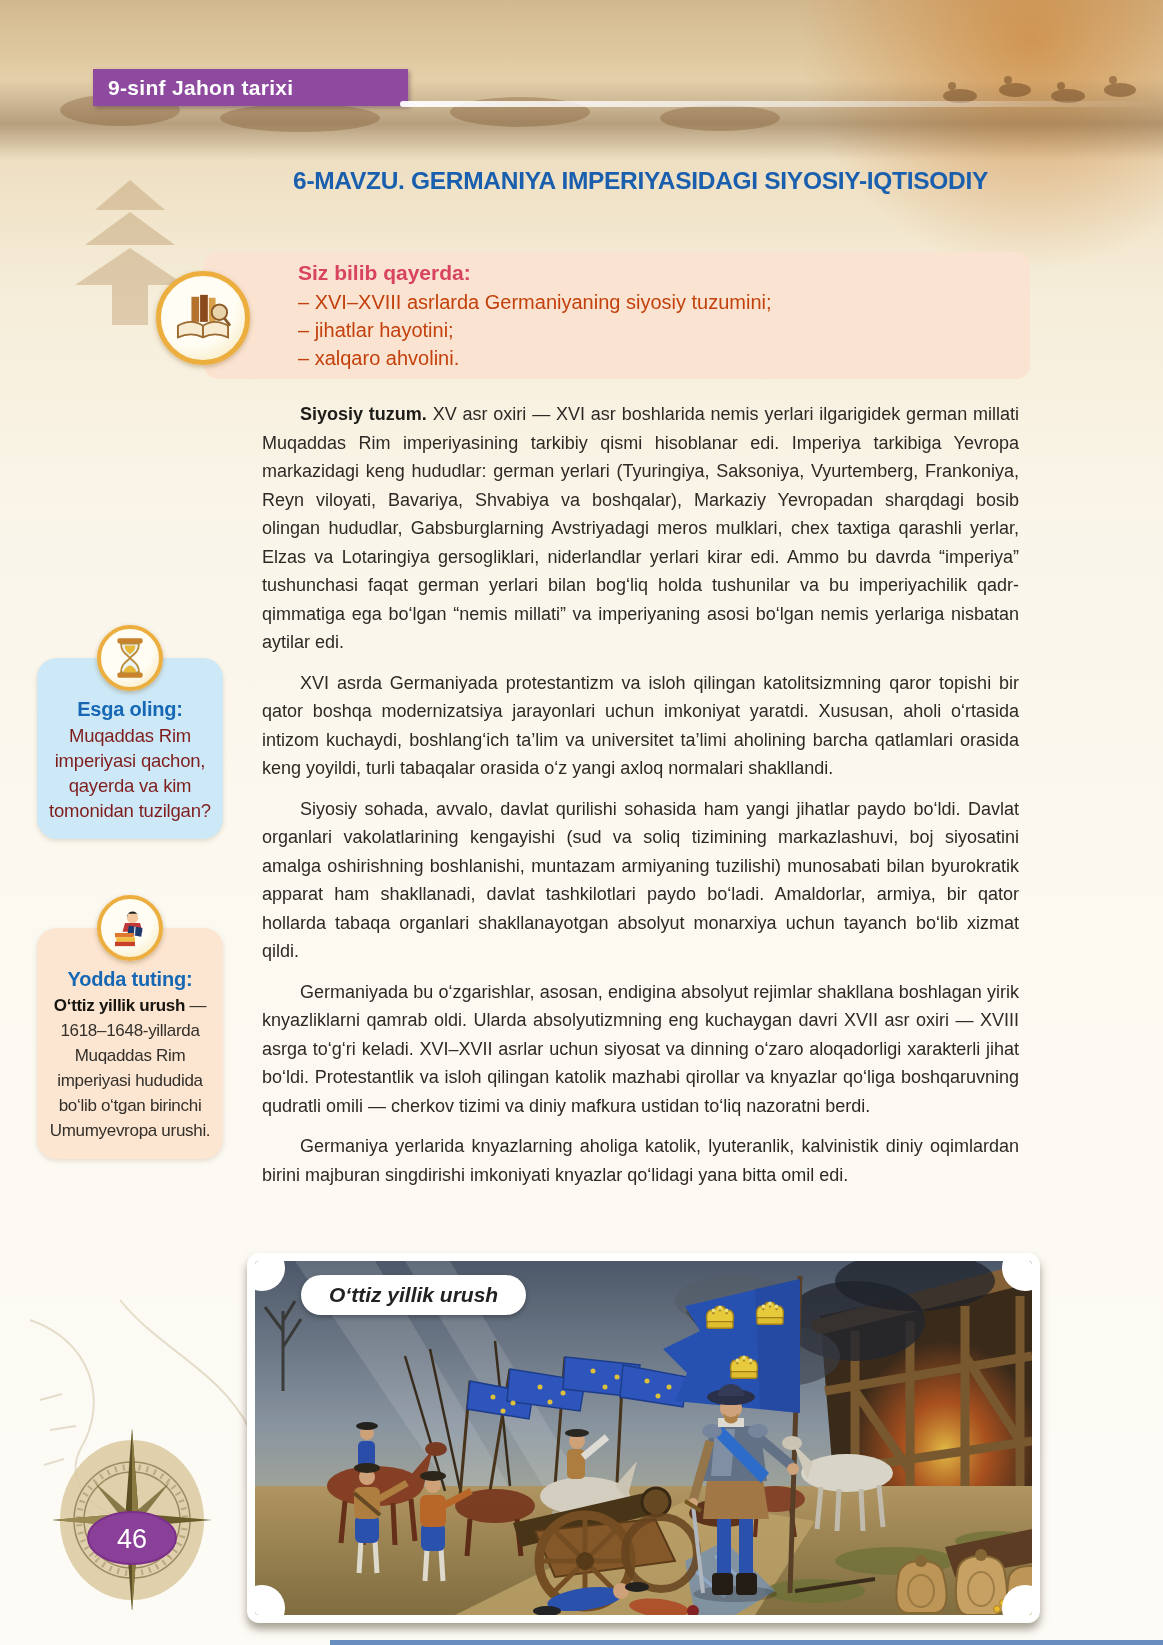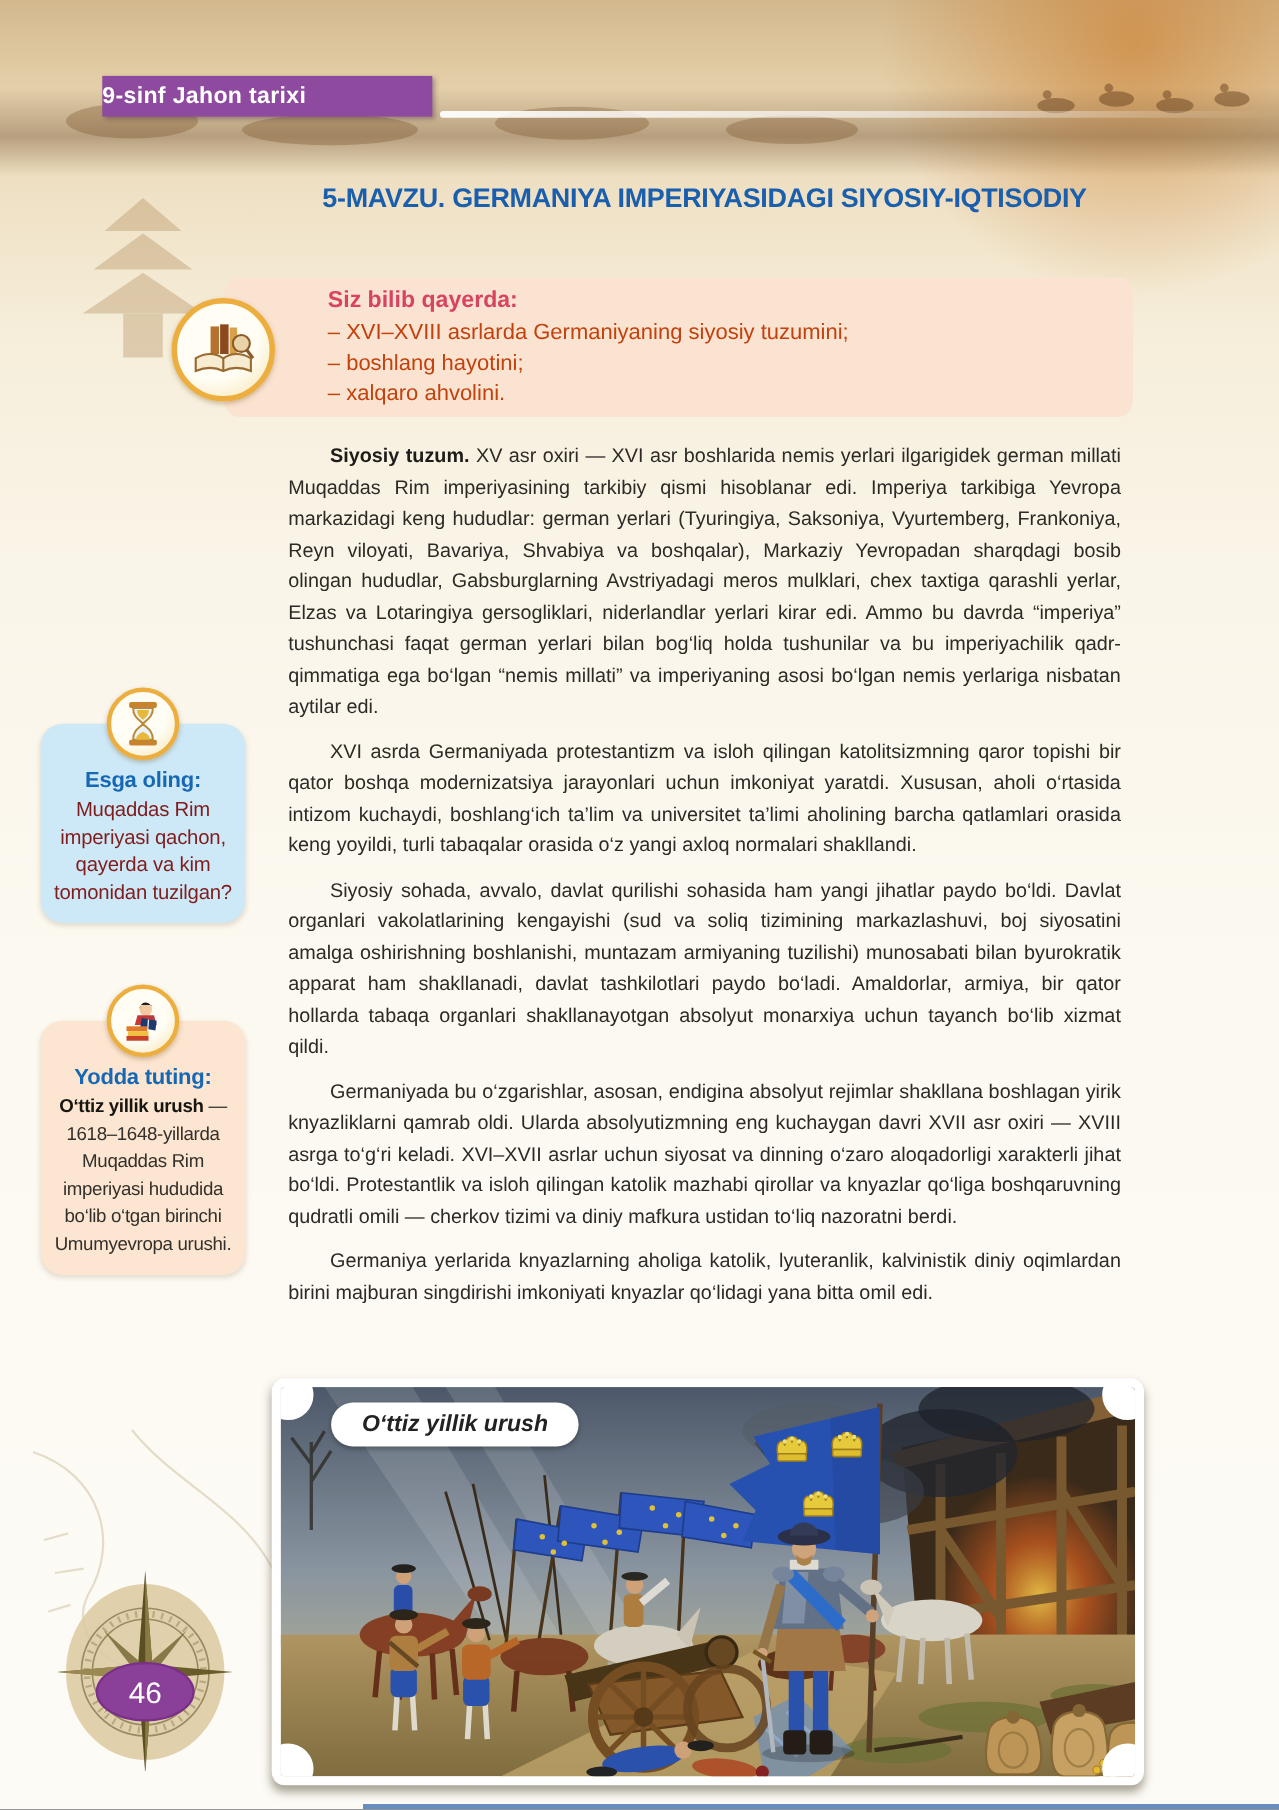--- a/index.html
+++ b/index.html
@@ -7,21 +7,21 @@
     position:relative;width:1163px;height:1645px;margin:0 auto;overflow:hidden;
     font-family:"Liberation Sans",sans-serif;
     background:linear-gradient(180deg,#d3b88e 0px,#e2cda6 70px,#eedfc2 160px,#f6eeda 300px,#faf5e9 520px,#fcf9f1 900px,#fdfbf6 100%);
   }
   .banner-art,.map-art{position:absolute;left:0;pointer-events:none;}
   .banner-art{top:0;}
   .map-art{top:1280px;}
   .header-badge{
     position:absolute;left:93px;top:69px;width:300px;height:37px;
     background:#8d4a9e;color:#fff;font-size:21px;font-weight:bold;
-    line-height:37px;letter-spacing:.3px;
+    line-height:37px;padding-left:15px;letter-spacing:.3px;
     box-shadow:2px 2px 4px rgba(60,30,70,.35);
   }
   .header-rule{
     position:absolute;left:400px;top:101px;width:763px;height:6px;
     background:linear-gradient(90deg,rgba(255,255,255,.95),rgba(255,255,255,.55) 55%,rgba(255,255,255,0));
     border-radius:3px;
   }
   .page-title{
     position:absolute;left:250px;top:163px;width:781px;text-align:center;
     color:#1a5fae;font-weight:bold;font-size:24.5px;line-height:35px;letter-spacing:-.3px;
@@ -136,28 +136,28 @@
       <path d="M40,120 l22,-6 M50,150 l26,-4 M44,185 l20,-6"></path>
     </g>
   </svg>
 
   <div class="header-badge">
     <span>9-sinf Jahon tarixi</span>
   </div>
   <div class="header-rule"></div>
 
   <div class="page-title">
-    <div>5-MAVZU. GERMANIYA IMPERIYASIDAGI SIYOSIY-IQTISODIY</div>
+    <div>6-MAVZU. GERMANIYA IMPERIYASIDAGI SIYOSIY-IQTISODIY</div>
   </div>
 
   <div class="learn-box">
     <div class="learn-inner">
       <div class="learn-title">Siz bilib qayerda:</div>
       <div class="learn-item">– XVI–XVIII asrlarda Germaniyaning siyosiy tuzumini;</div>
-      <div class="learn-item">– boshlang hayotini;</div>
+      <div class="learn-item">– jihatlar hayotini;</div>
       <div class="learn-item">– xalqaro ahvolini.</div>
     </div>
   </div>
   <div class="round-icon learn-icon">
     <svg viewBox="0 0 64 56" width="62" height="54">
       <rect x="20" y="6" width="8" height="26" fill="#b5722e"></rect>
       <rect x="29" y="4" width="8" height="28" fill="#8a4a1e"></rect>
       <rect x="38" y="7" width="7" height="25" fill="#d8a04a"></rect>
       <circle cx="49" cy="22" r="8" fill="#e8d4a8" stroke="#8a5a28" stroke-width="2"></circle>
       <line x1="54" y1="28" x2="60" y2="36" stroke="#8a5a28" stroke-width="3"></line>

